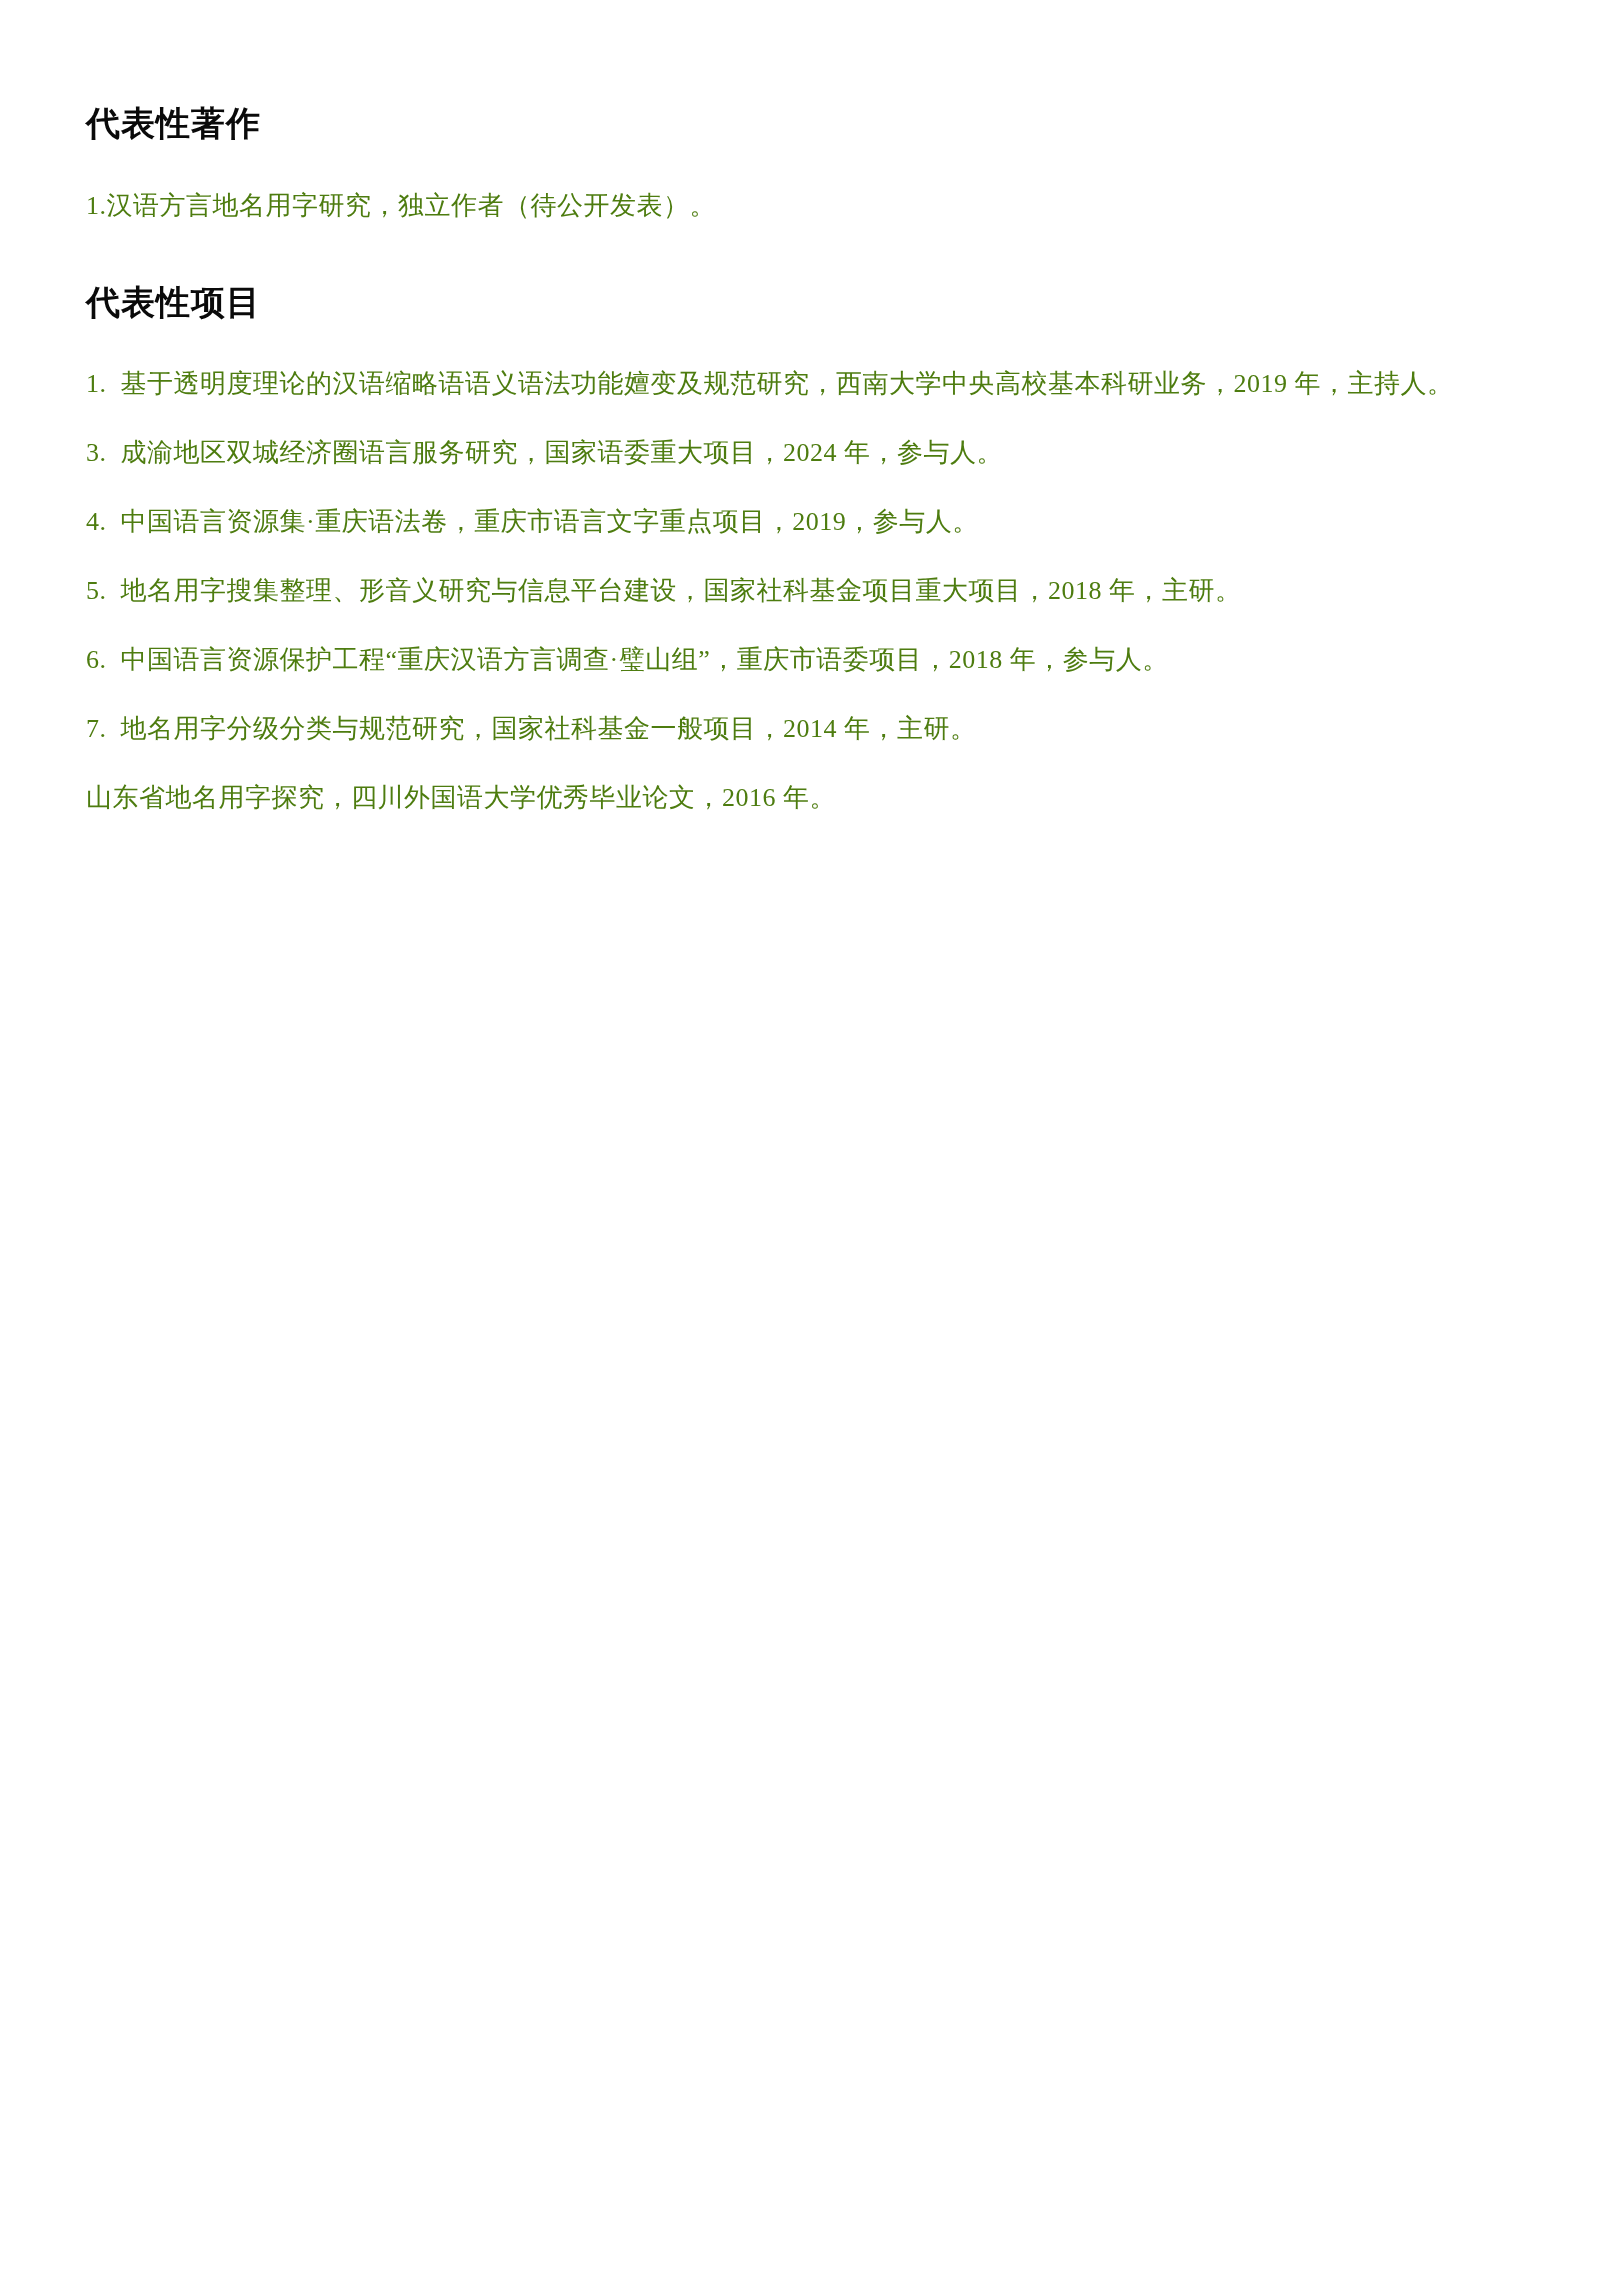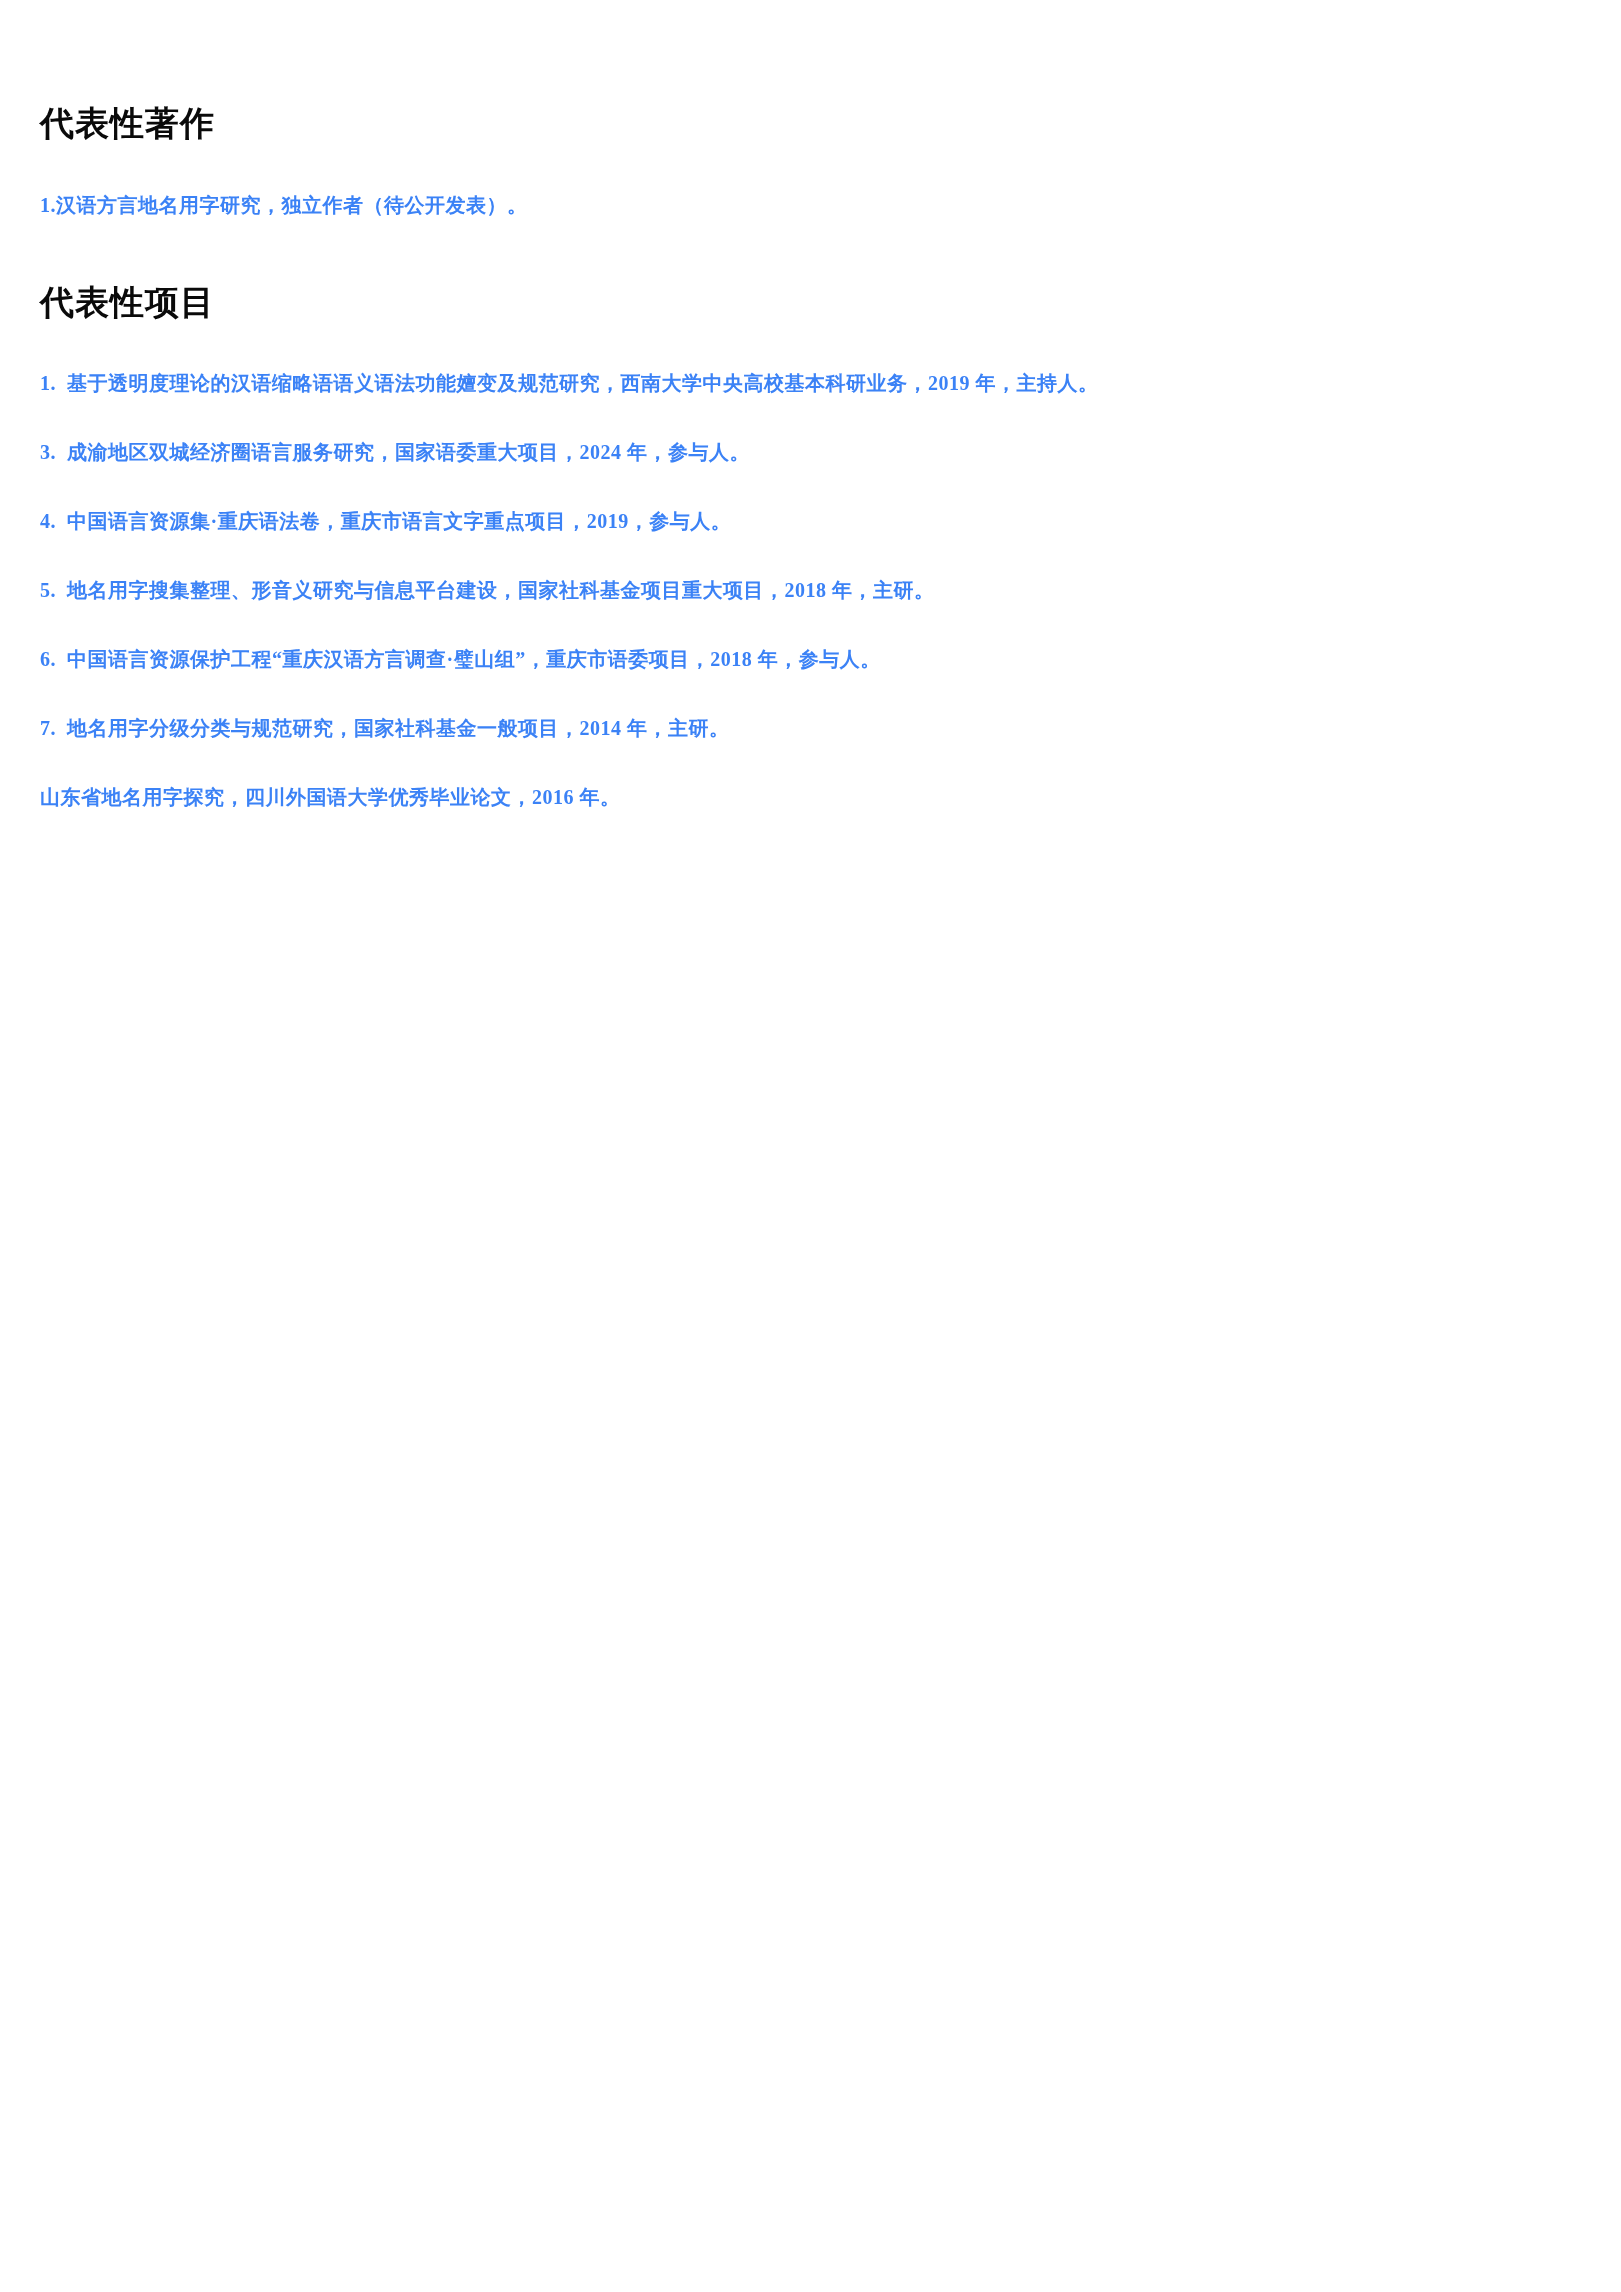--- a/index.html
+++ b/index.html
@@ -10,44 +10,43 @@
   body {
     width: 1621px;
     min-height: 2293px;
     color: #161616;
   }
   .page {
     box-sizing: border-box;
     width: 1621px;
     min-height: 2293px;
     background: #ffffff;
-    padding: 102px 110px 59px 40px;
+    padding: 102px 110px 59px 86px;
   }
   .doc-section { margin: 0; }
   .section-heading {
     font-family: "Liberation Sans", "DejaVu Sans", sans-serif;
     font-weight: 700;
     font-size: 34px;
     line-height: 43px;
     margin: 0 0 25.5px 0;
     letter-spacing: 1px;
     color: #0a0a0a;
   }
   .doc-section + .doc-section .section-heading {
     margin-top: 41px;
   }
   .list-item {
     font-family: "Liberation Serif", "DejaVu Serif", serif;
-    font-size: 20px;
+    font-size: 26px;
     line-height: 69px;
     margin: 0;
     letter-spacing: 0.5px;
     white-space: pre-wrap;
-    color: #3b82f6;
-    font-weight: bold;
+    color: #4d7c0f;
   }
 </style>
 </head>
 <body>
 
 <div class="page">
 
   <section class="doc-section">
     <h2 class="section-heading">代表性著作</h2>
     <p class="list-item">1.汉语方言地名用字研究，独立作者（待公开发表）。</p>

